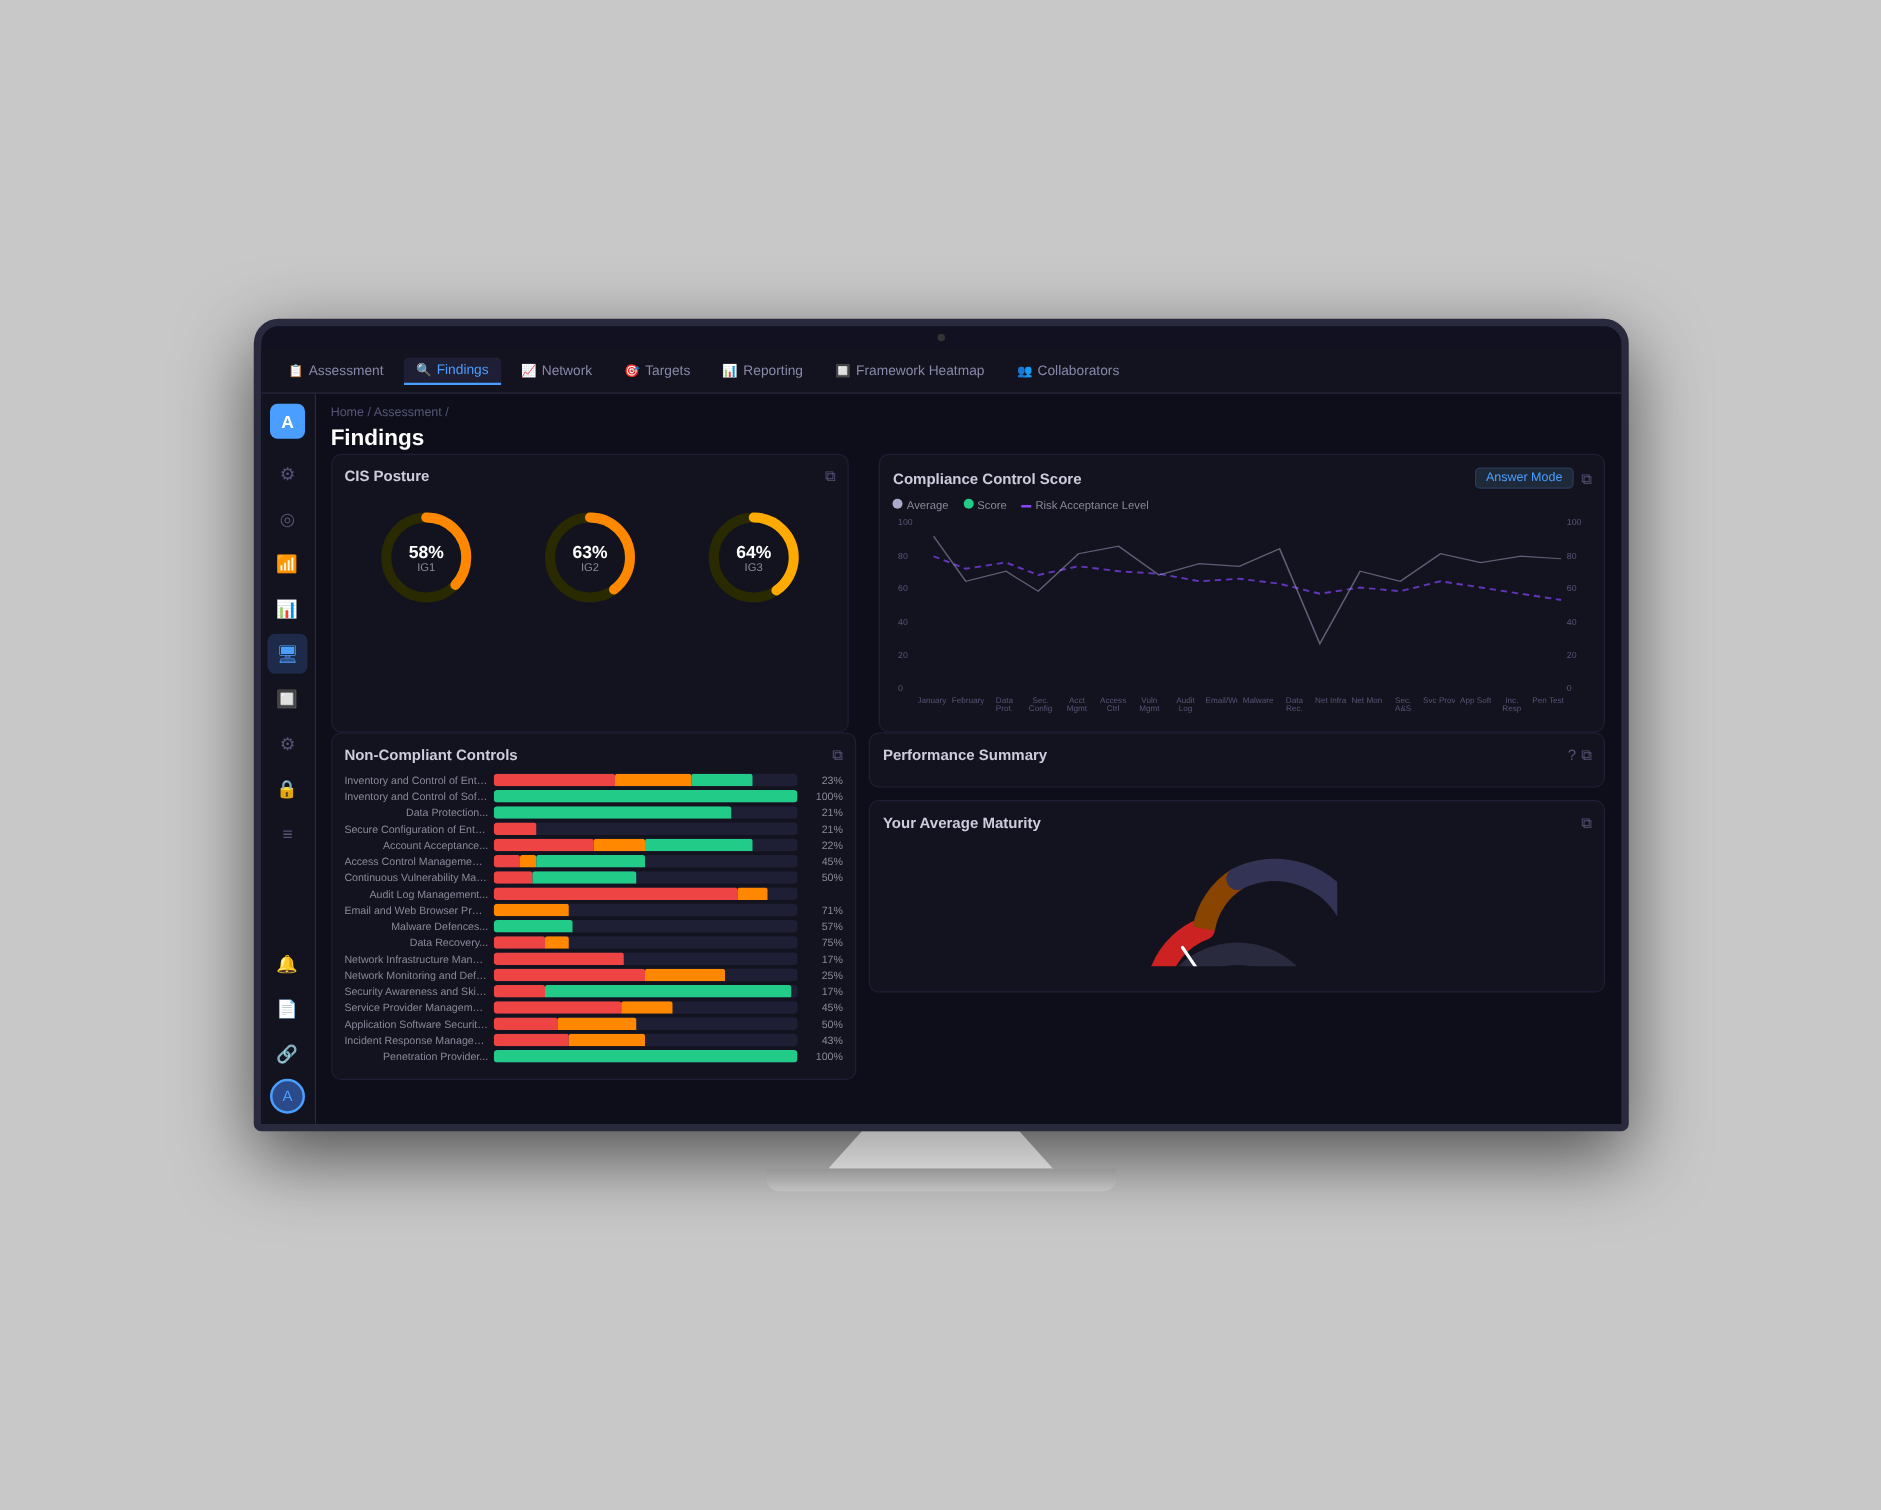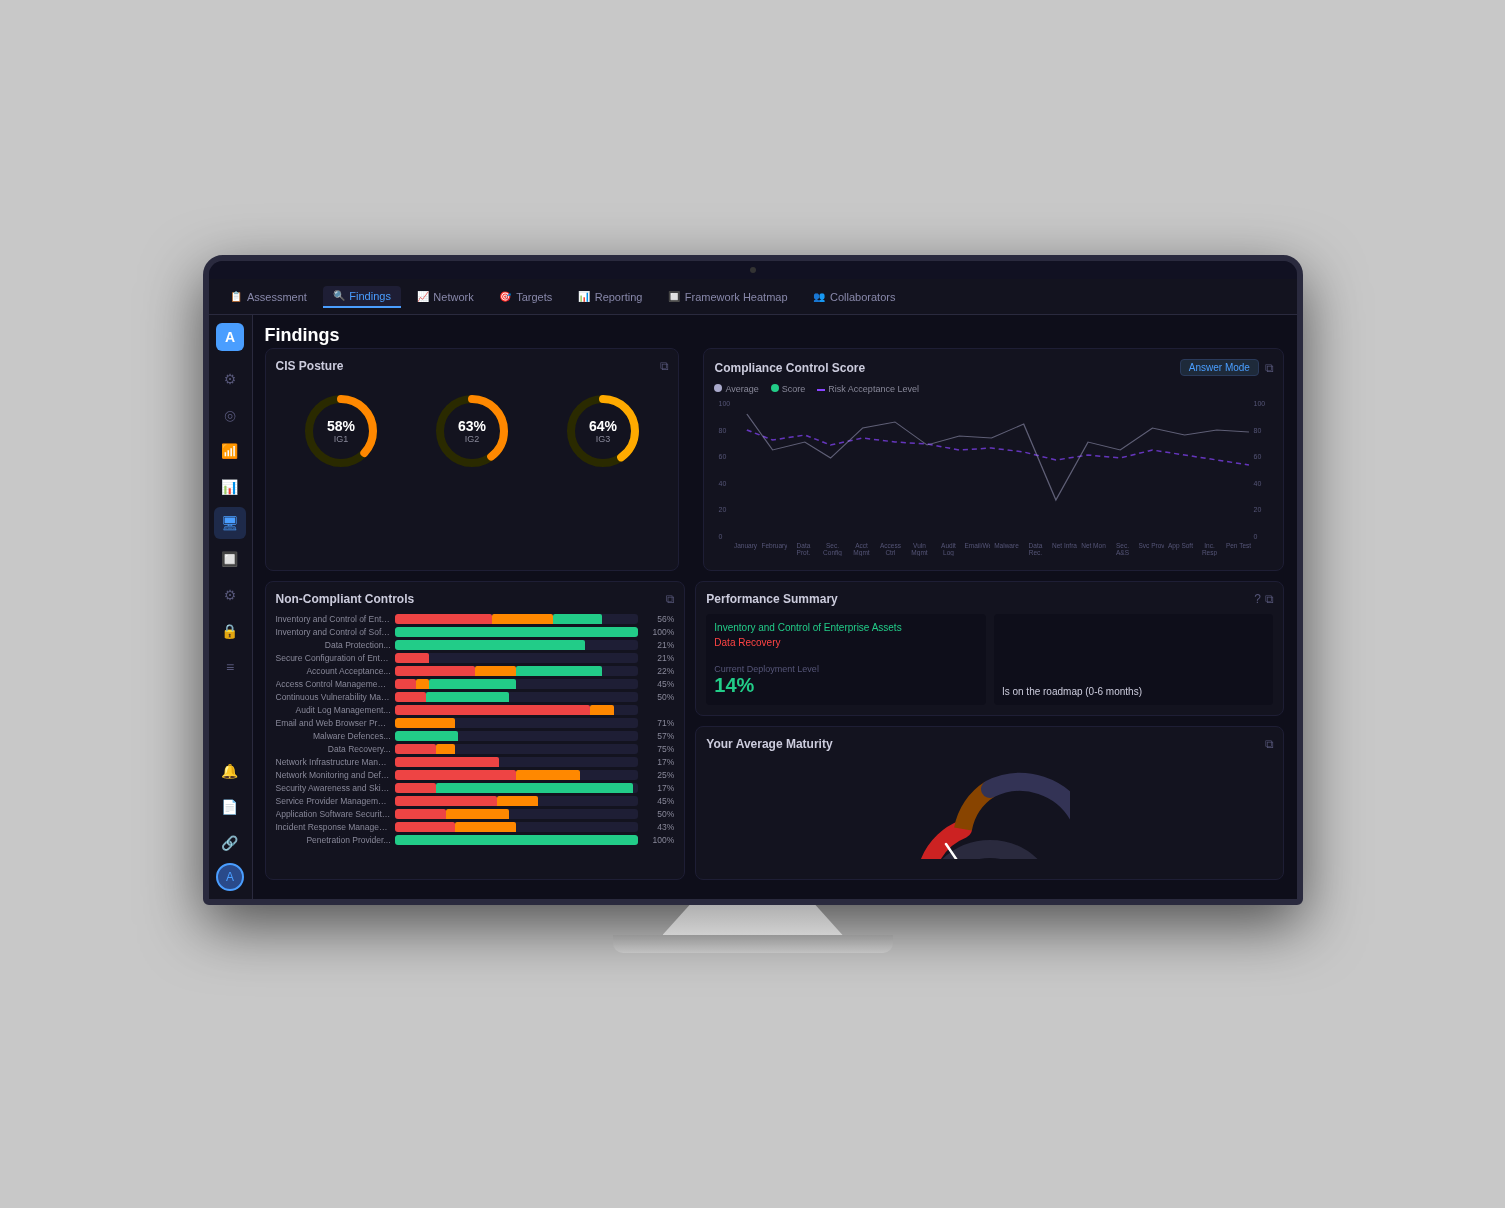--- a/index.html
+++ b/index.html
@@ -394,23 +394,24 @@
           <div class="sidebar-icon">≡</div>
           <div class="sidebar-bottom">
             <div class="sidebar-icon">🔔</div>
             <div class="sidebar-icon">📄</div>
             <div class="sidebar-icon">🔗</div>
             <div class="sidebar-avatar">A</div>
           </div>
         </div>
 
         <div class="content-area">
+          <div class="breadcrumb">Home / Assessment /</div>
           <div class="page-title">Findings</div>
 
-          <div style="display:grid; grid-template-columns:1fr 1.4fr; gap:24px; margin-bottom:10px;">
+          <div style="display:grid; grid-template-columns:1fr 1.4fr; gap:24px; ">
 
             <div class="card cis-posture-card">
               <div class="card-header">
                 <span class="card-title">CIS Posture</span>
                 <span class="card-action">⧉</span>
               </div>
               <div class="cis-circles">
 
                 <div class="circle-gauge">
                   <svg width="80" height="80" viewBox="0 0 80 80">
@@ -580,21 +581,21 @@
               </div>
 
               <div id="bar-rows-container">
                   <div class="bar-row">
                     <div class="bar-label">Inventory and Control of Enter...</div>
                     <div class="bar-track">
                       <div class="bar-segment bar-red" style="width: 40%;"></div>
                       <div class="bar-segment bar-orange" style="width: 25%;"></div>
                       <div class="bar-segment bar-green" style="width: 20%;"></div>
                     </div>
-                    <div class="bar-pct">56%</div>
+                    <div class="bar-pct">23%</div>
                   </div>
                   <div class="bar-row">
                     <div class="bar-label">Inventory and Control of Softw...</div>
                     <div class="bar-track">
                       <div class="bar-segment bar-green" style="width: 100%;"></div>
                     </div>
                     <div class="bar-pct">100%</div>
                   </div>
                   <div class="bar-row">
                     <div class="bar-label">Data Protection...</div>
@@ -726,35 +727,20 @@
             <div style="display:flex;flex-direction:column;gap:10px;">
 
               <div class="card">
                 <div class="card-header">
                   <span class="card-title">Performance Summary</span>
                   <div style="display:flex;gap:4px;">
                     <span class="card-action">?</span>
                     <span class="card-action">⧉</span>
                   </div>
                 </div>
-                <div style="display:grid;grid-template-columns:1fr 1fr;gap:8px;">
-
-                  <div style="background:#0e0e1a;border-radius:4px;padding:8px;">
-                    <div class="perf-item-green">Inventory and Control of Enterprise Assets</div>
-                    <div class="perf-item-red">Data Recovery</div>
-                    <div style="margin-top:16px;">
-                      <div class="perf-stat-label">Current Deployment Level</div>
-                      <div class="perf-stat-value">14%</div>
-                    </div>
-                  </div>
-
-                  <div style="background:#0e0e1a;border-radius:4px;padding:8px;display:flex;flex-direction:column;justify-content:flex-end;">
-                    <div class="perf-roadmap">Is on the roadmap (0-6 months)</div>
-                  </div>
-                </div>
               </div>
 
               <div class="card">
                 <div class="card-header">
                   <span class="card-title">Your Average Maturity</span>
                   <span class="card-action">⧉</span>
                 </div>
                 <div style="display:flex;justify-content:center;align-items:center;flex-direction:column;padding:10px 0;">
 
                   <div style="position:relative;width:160px;height:90px;overflow:hidden;">

